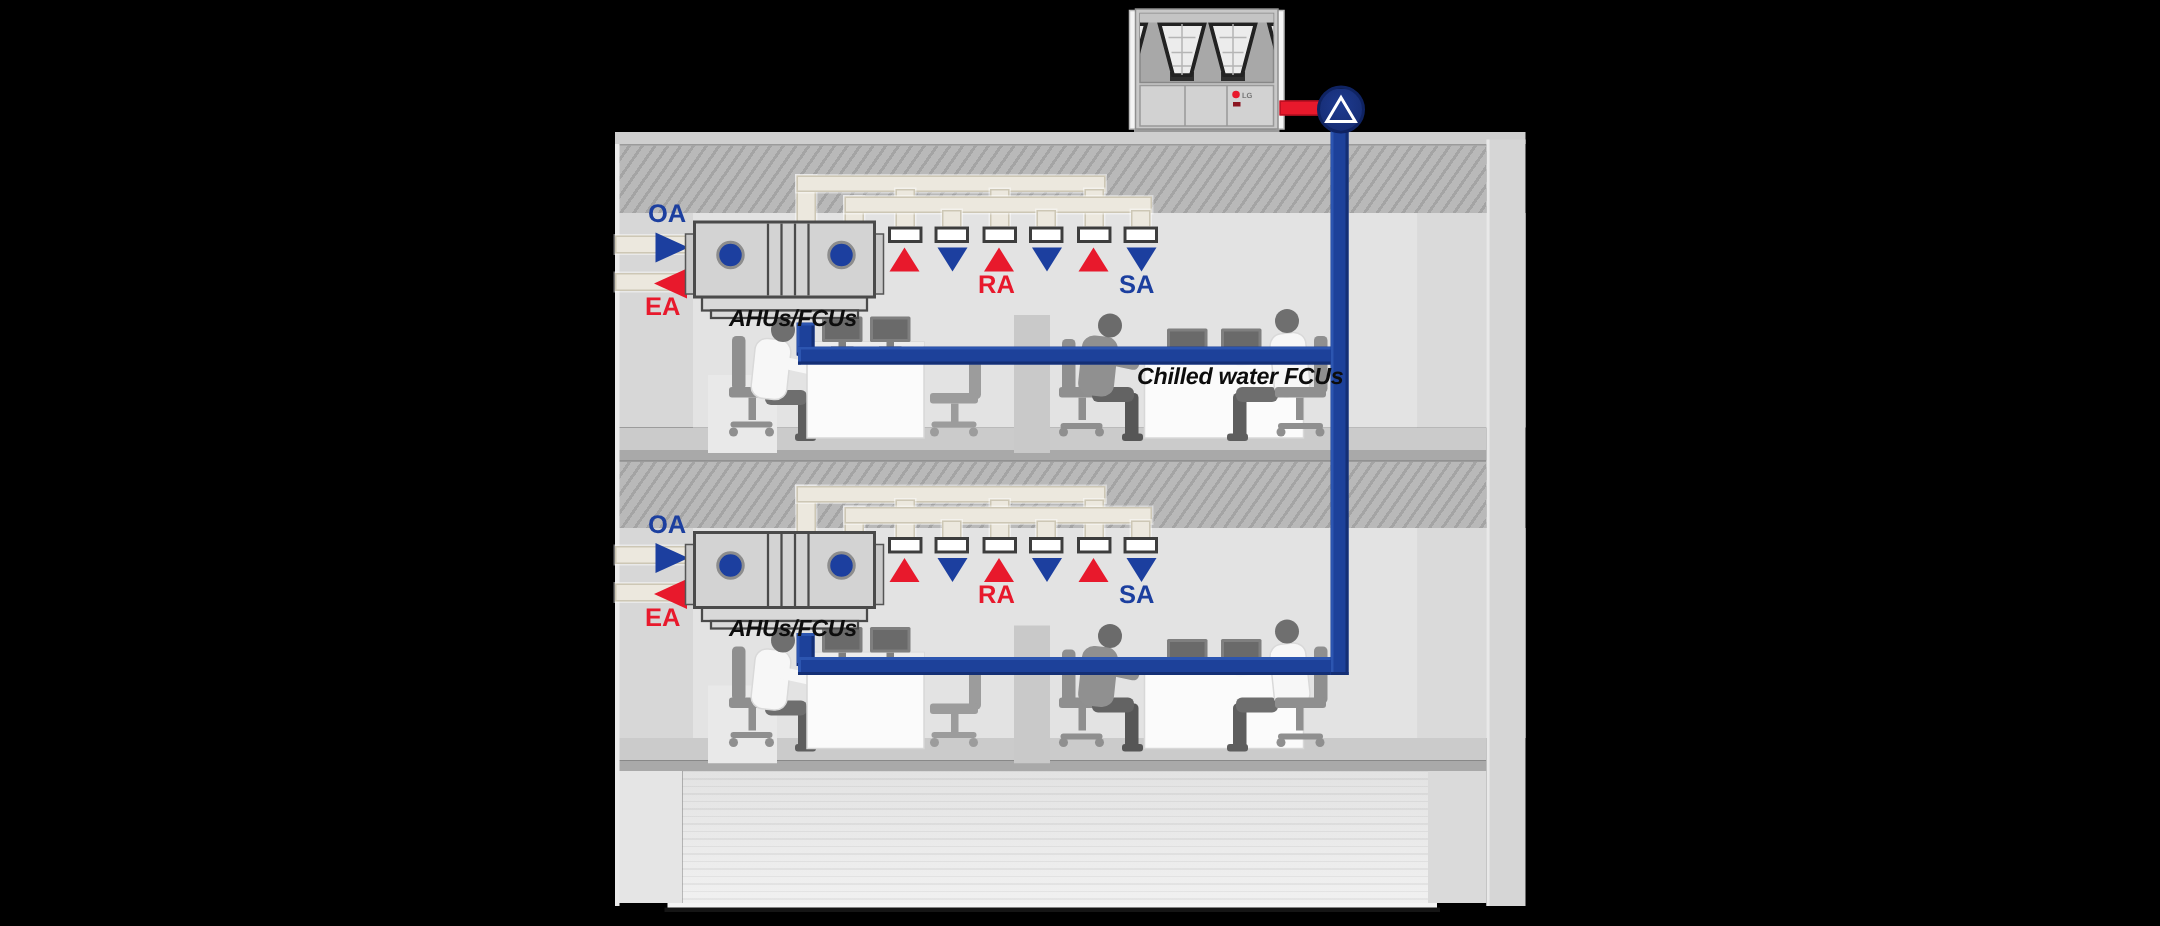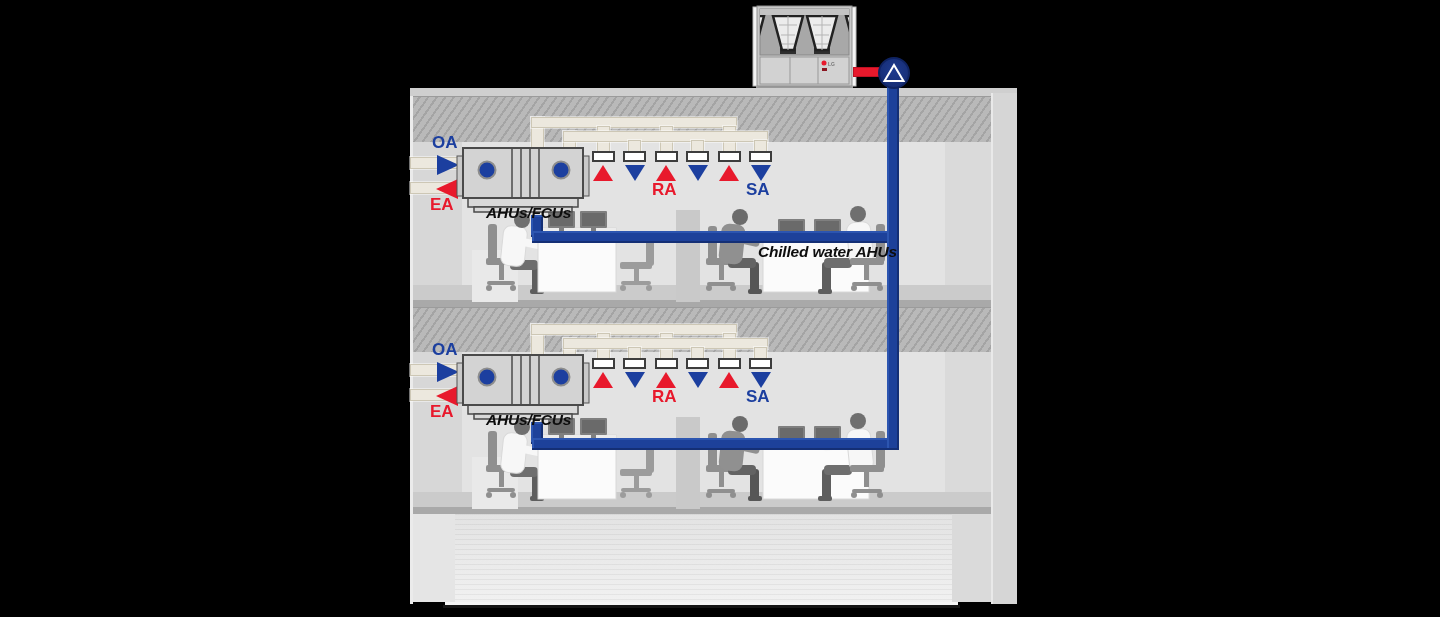--- a/index.html
+++ b/index.html
@@ -295,21 +295,21 @@
       </svg>
 
     <div class="pipe pipe-stub1 z5"></div>
     <div class="pipe pipe-h1 z5"></div>
 
     <div class="lbl lbl-blue z7" style="left:432px;top:133px">OA</div>
     <div class="lbl lbl-red z7" style="left:430px;top:195px">EA</div>
     <div class="lbl lbl-red z7" style="left:652px;top:180px">RA</div>
     <div class="lbl lbl-blue z7" style="left:746px;top:180px">SA</div>
     <div class="lbl lbl-black z9" style="left:486px;top:204px">AHUs/FCUs</div>
-    <div class="lbl lbl-black z9" style="left:758px;top:243px">Chilled water AHUs</div>
+    <div class="lbl lbl-black z9" style="left:758px;top:243px">Chilled water FCUs</div>
   </div>
 
   <div class="floor-unit floor-2">
     <svg class="scene">
         <use href="#office"></use>
       </svg>
 
     <div class="duct z3" style="left:531px;top:117px;width:13px;height:33px"></div>
     <div class="duct z3" style="left:531px;top:117px;width:206px;height:11px"></div>
     <div class="duct z3" style="left:597px;top:126px;width:13px;height:26px"></div>

